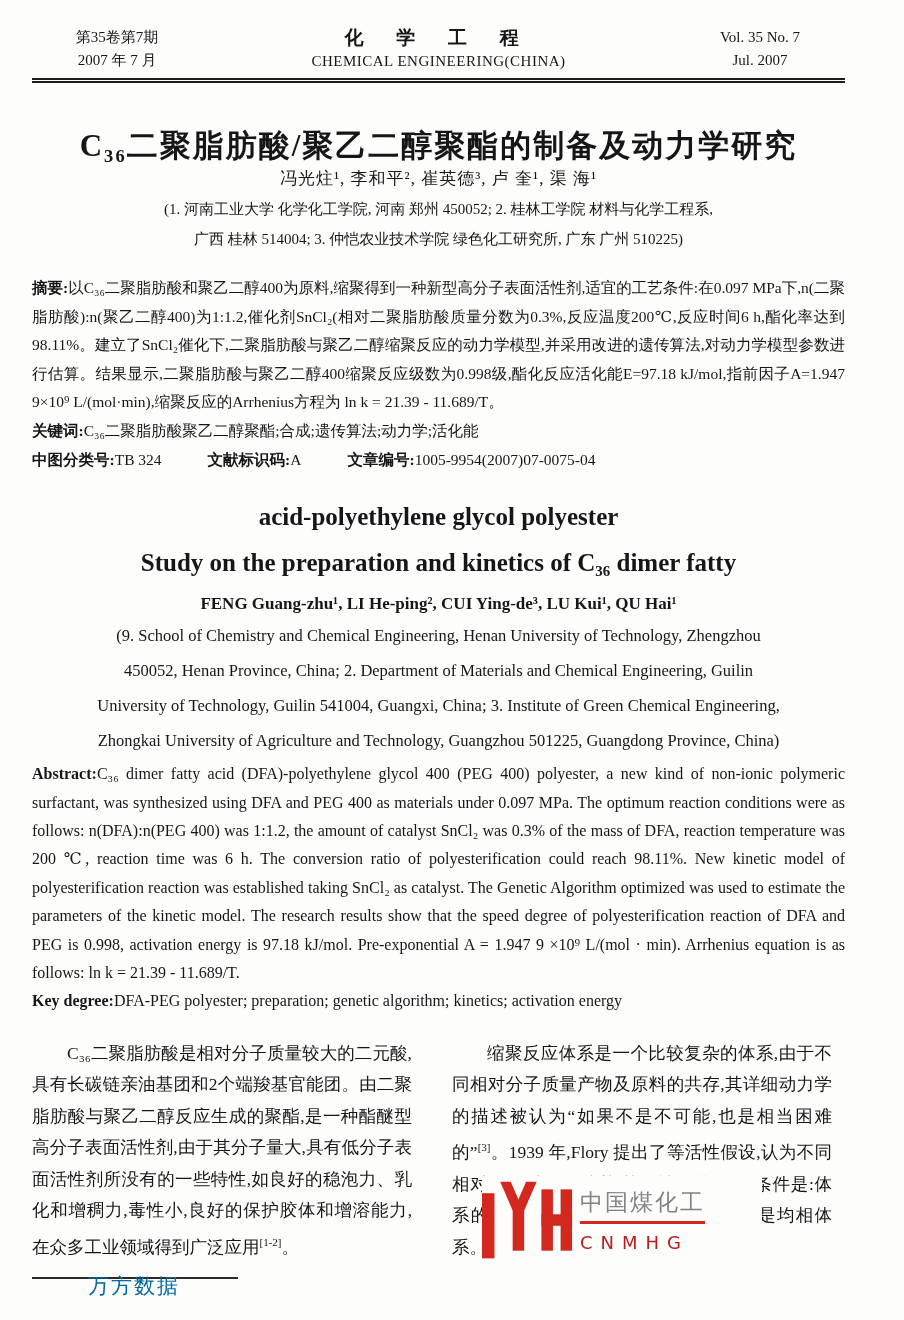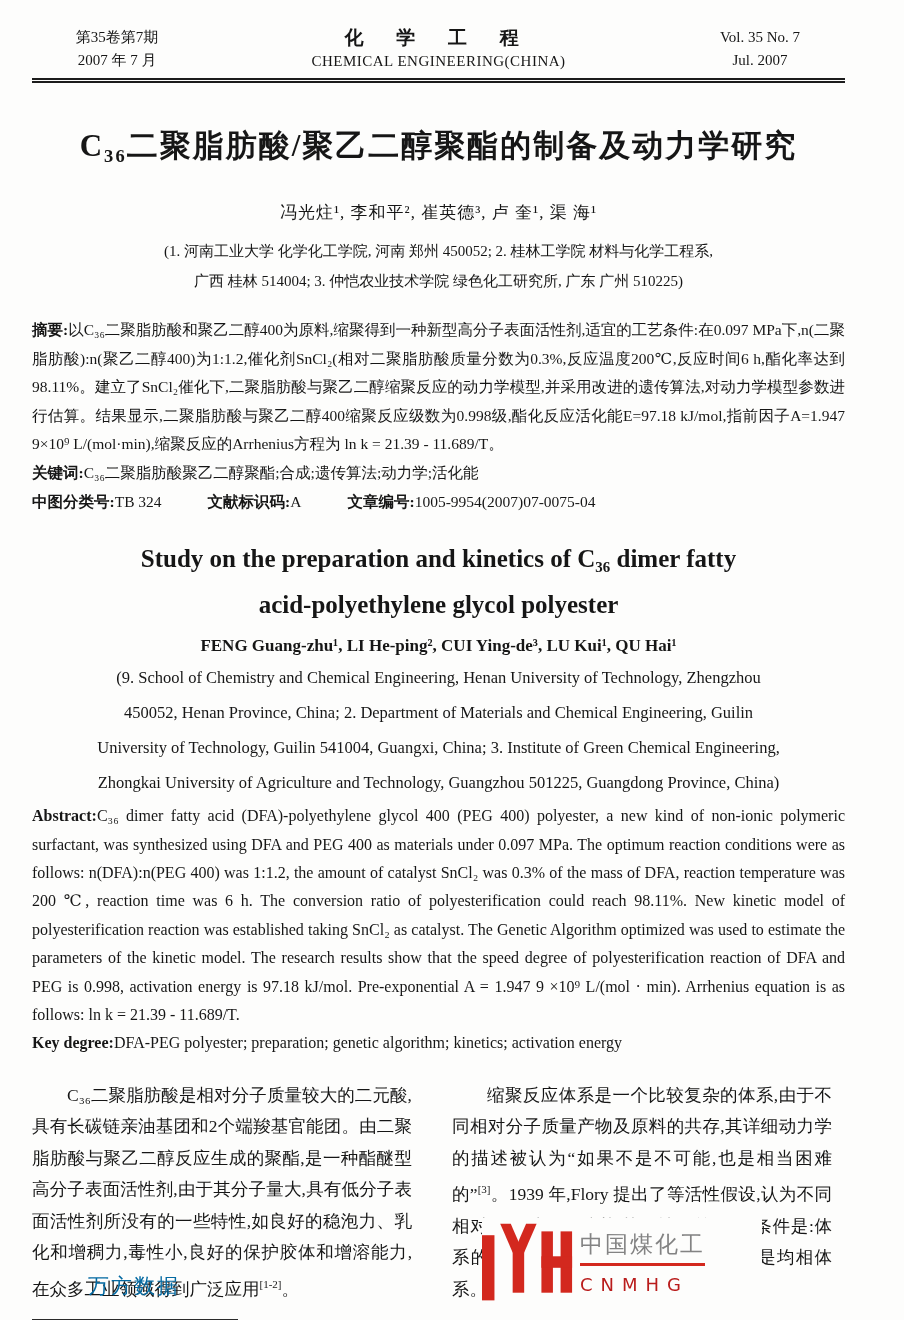--- a/index.html
+++ b/index.html
@@ -16,22 +16,22 @@
   .jhead-left, .jhead-right { font-size:15px; line-height:23px; width:170px; }
   .jhead-left { text-align:center; }
   .jhead-right { text-align:center; }
   .jhead-center { text-align:center; flex:1; }
   .jhead-center .cn { font-size:19px; letter-spacing:14px; font-weight:700; line-height:24px; }
   .jhead-center .en { font-size:15px; line-height:23px; letter-spacing:0.5px; }
   .double-rule { margin-top:5px; height:5px; border-top:2px solid #1c1c1c; border-bottom:2px solid #1c1c1c; }
 
   
   .title-cn { text-align:center; font-size:31px; font-weight:700; margin-top:42px; letter-spacing:2px; }
-  .authors-cn { text-align:center; font-size:17px; margin-top:34px; letter-spacing:1px; }
-  .affil-cn { text-align:center; font-size:15px; line-height:30px; margin-top:12px; }
+  .authors-cn { text-align:center; font-size:17px; letter-spacing:1px; }
+  .affil-cn { text-align:center; font-size:15px; line-height:30px; margin-top:4px; }
 
   .abstract-cn { margin-top:20px; font-size:15.5px; line-height:28.6px; text-align:justify; }
   .blabel { font-weight:700; }
   .kwline { font-size:15.5px; line-height:28.6px; text-align:left; }
   .clcline { font-size:15.5px; line-height:28.6px; }
   .clcline .gap { display:inline-block; width:46px; }
 
   .title-en { text-align:center; font-size:25px; font-weight:700; line-height:46px; margin-top:20px; }
   .authors-en { text-align:center; font-size:17px; font-weight:700; margin-top:8px; }
   .affil-en { text-align:center; font-size:16.5px; line-height:35px; margin-top:4px; }
@@ -90,22 +90,22 @@
       <div>广西 桂林  514004; 3. 仲恺农业技术学院 绿色化工研究所, 广东 广州  510225)</div>
     </div>
 
     <p class="abstract-cn"><span class="blabel">摘要:</span><span>以C₃₆二聚脂肪酸和聚乙二醇400为原料,缩聚得到一种新型高分子表面活性剂,适宜的工艺条件:在0.097 MPa下,n(二聚脂肪酸):n(聚乙二醇400)为1:1.2,催化剂SnCl₂(相对二聚脂肪酸质量分数为0.3%,反应温度200℃,反应时间6 h,酯化率达到98.11%。建立了SnCl₂催化下,二聚脂肪酸与聚乙二醇缩聚反应的动力学模型,并采用改进的遗传算法,对动力学模型参数进行估算。结果显示,二聚脂肪酸与聚乙二醇400缩聚反应级数为0.998级,酯化反应活化能E=97.18 kJ/mol,指前因子A=1.947 9×10⁹ L/(mol·min),缩聚反应的Arrhenius方程为 ln k = 21.39 - 11.689/T。</span></p>
 
     <div class="kwline"><span class="blabel">关键词:</span><span>C₃₆二聚脂肪酸聚乙二醇聚酯;合成;遗传算法;动力学;活化能</span></div>
 
     <div class="clcline"><span class="blabel">中图分类号:</span><span>TB 324</span><span class="gap"></span><span class="blabel">文献标识码:</span><span>A</span><span class="gap"></span><span class="blabel">文章编号:</span><span>1005-9954(2007)07-0075-04</span></div>
 
     <div class="title-en">
+      <div>acid-polyethylene glycol polyester</div>
       <div>Study on the preparation and kinetics of C₃₆ dimer fatty</div>
-      <div>acid-polyethylene glycol polyester</div>
     </div>
     <div class="authors-en">FENG Guang-zhu¹, LI He-ping², CUI Ying-de³, LU Kui¹, QU Hai¹</div>
     <div class="affil-en">
       <div>(9. School of Chemistry and Chemical Engineering, Henan University of Technology, Zhengzhou</div>
       <div>450052, Henan Province, China; 2. Department of Materials and Chemical Engineering, Guilin</div>
       <div>University of Technology, Guilin 541004, Guangxi, China; 3. Institute of Green Chemical Engineering,</div>
       <div>Zhongkai University of Agriculture and Technology, Guangzhou 501225, Guangdong Province, China)</div>
     </div>
 
     <p class="abstract-en"><span class="blabel">Abstract:</span><span>C₃₆ dimer fatty acid (DFA)-polyethylene glycol 400 (PEG 400) polyester, a new kind of non-ionic polymeric surfactant, was synthesized using DFA and PEG 400 as materials under 0.097 MPa. The optimum reaction conditions were as follows: n(DFA):n(PEG 400) was 1:1.2, the amount of catalyst SnCl₂ was 0.3% of the mass of DFA, reaction temperature was 200 ℃, reaction time was 6 h. The conversion ratio of polyesterification could reach 98.11%. New kinetic model of polyesterification reaction was established taking SnCl₂ as catalyst. The Genetic Algorithm optimized was used to estimate the parameters of the kinetic model. The research results show that the speed degree of polyesterification reaction of DFA and PEG is 0.998, activation energy is 97.18 kJ/mol. Pre-exponential A = 1.947 9 ×10⁹ L/(mol · min). Arrhenius equation is as follows: ln k = 21.39 - 11.689/T.</span></p>

